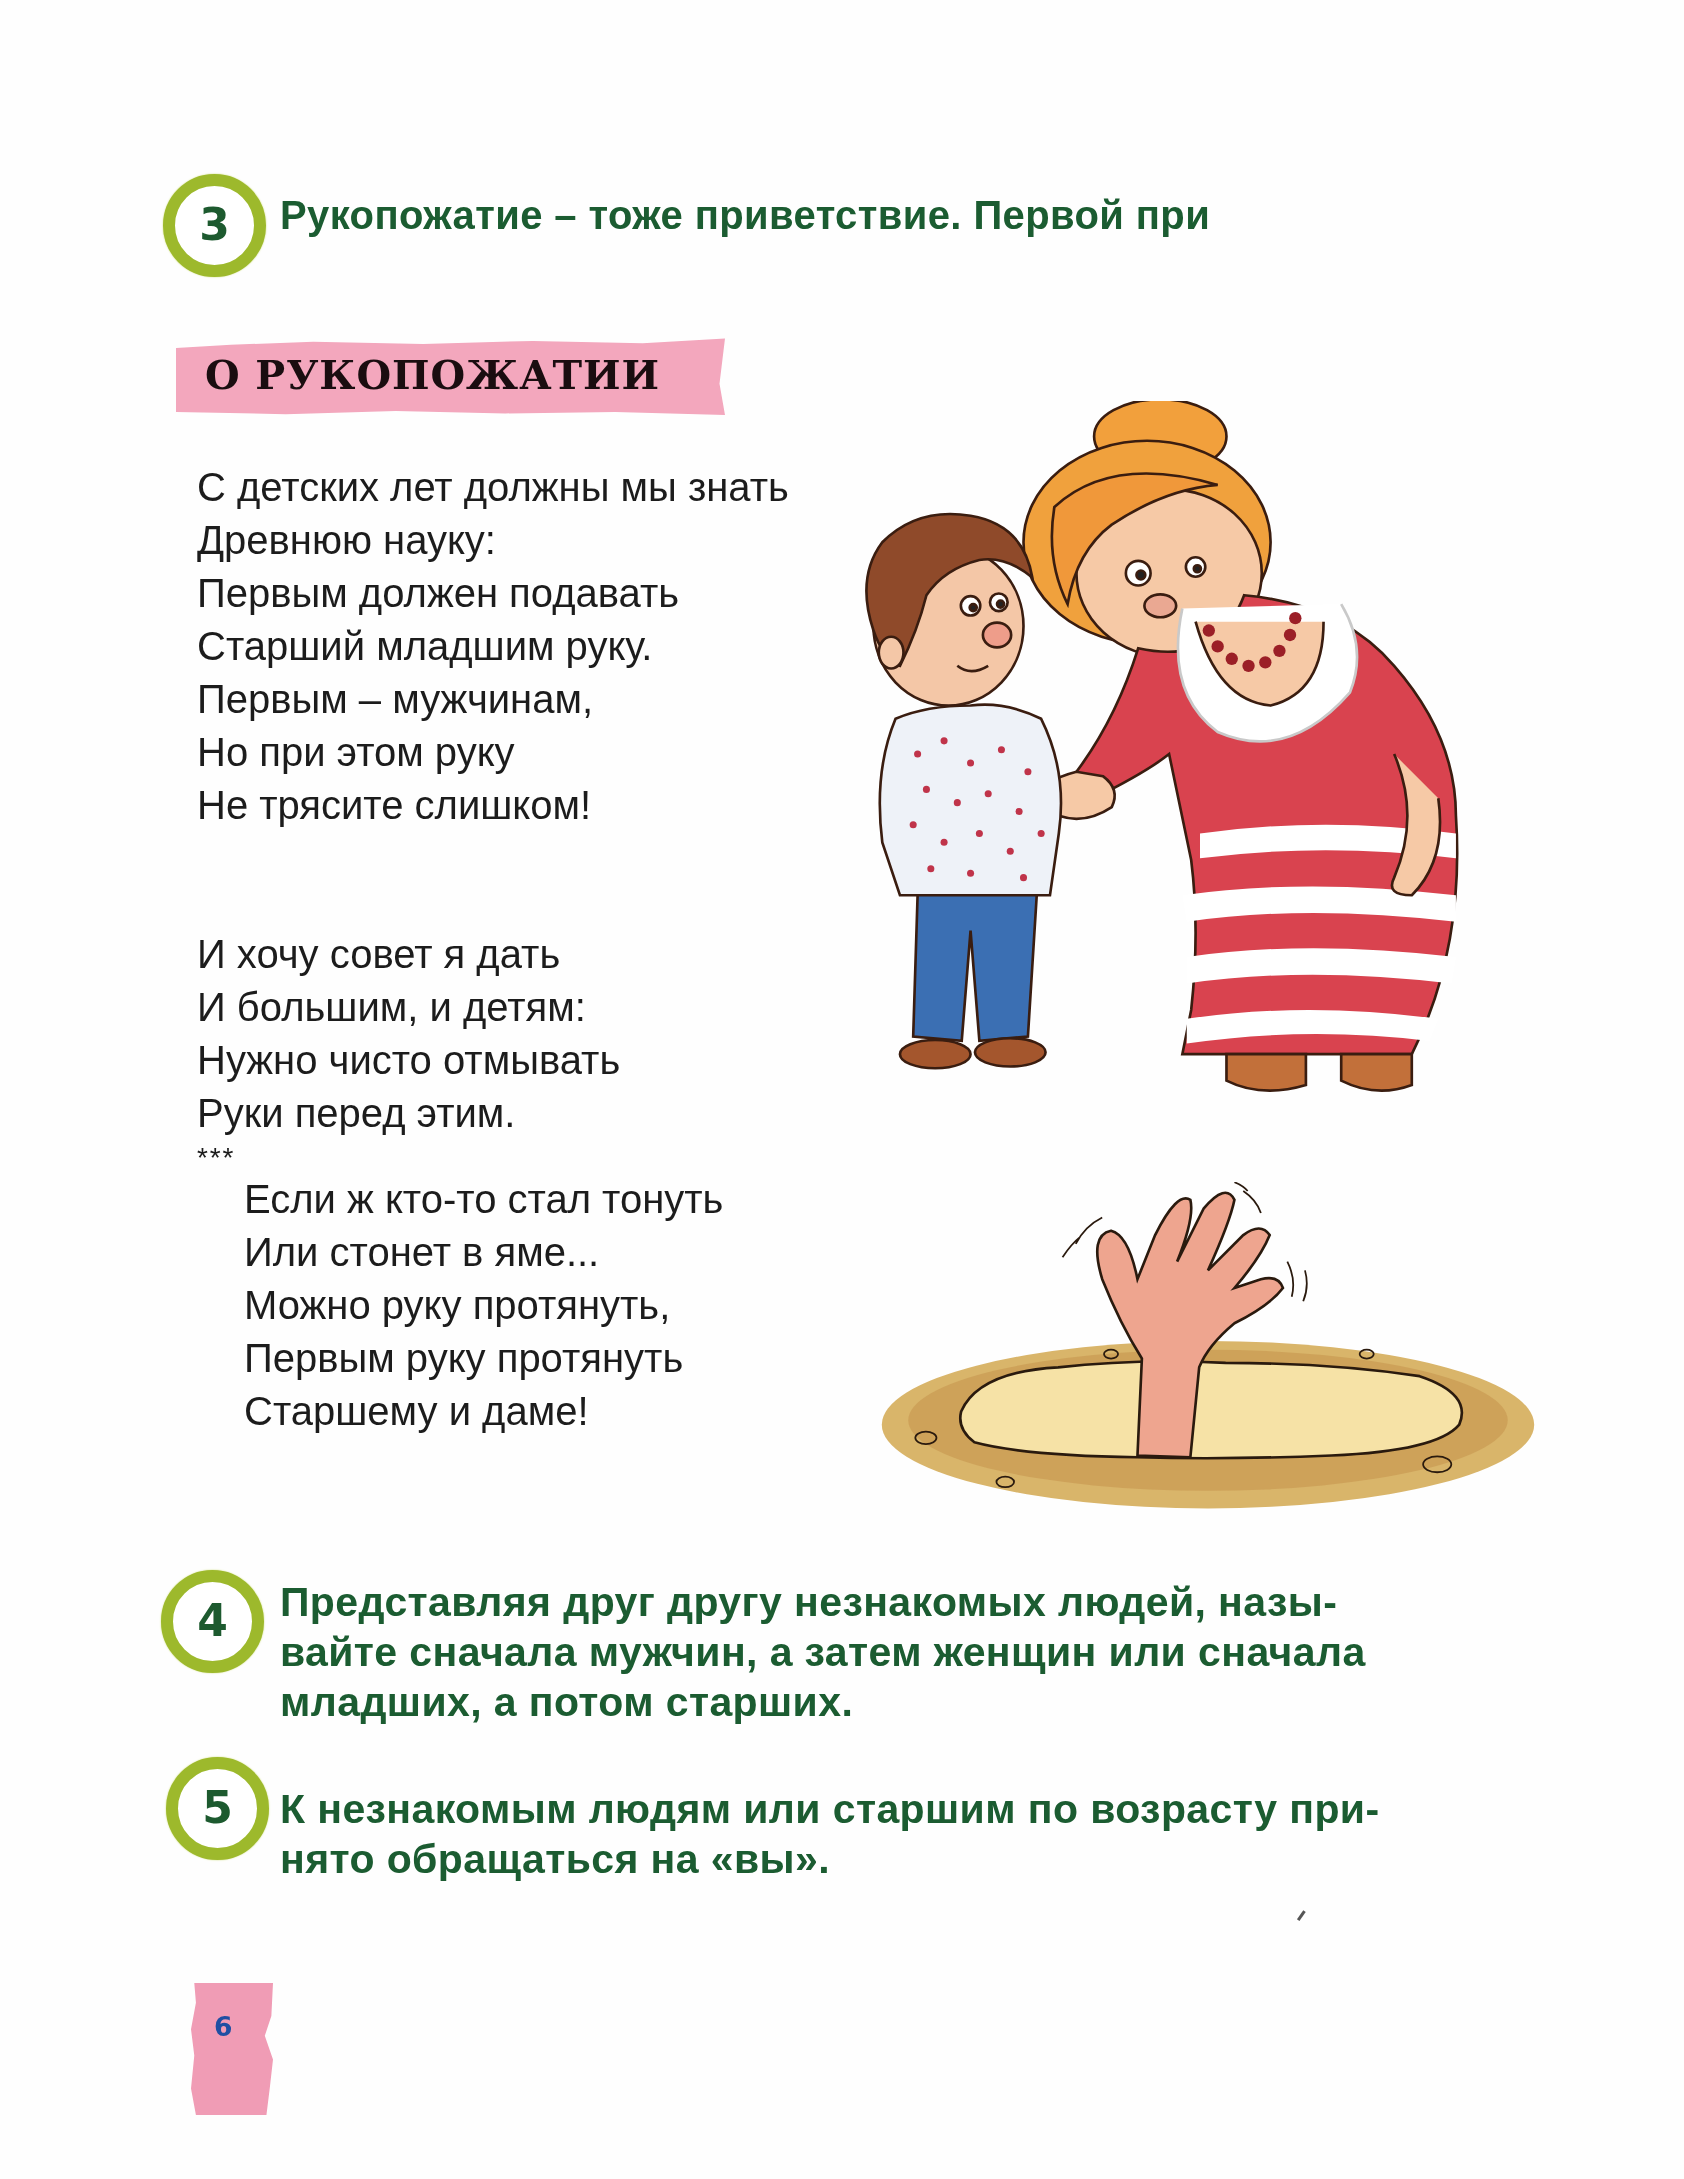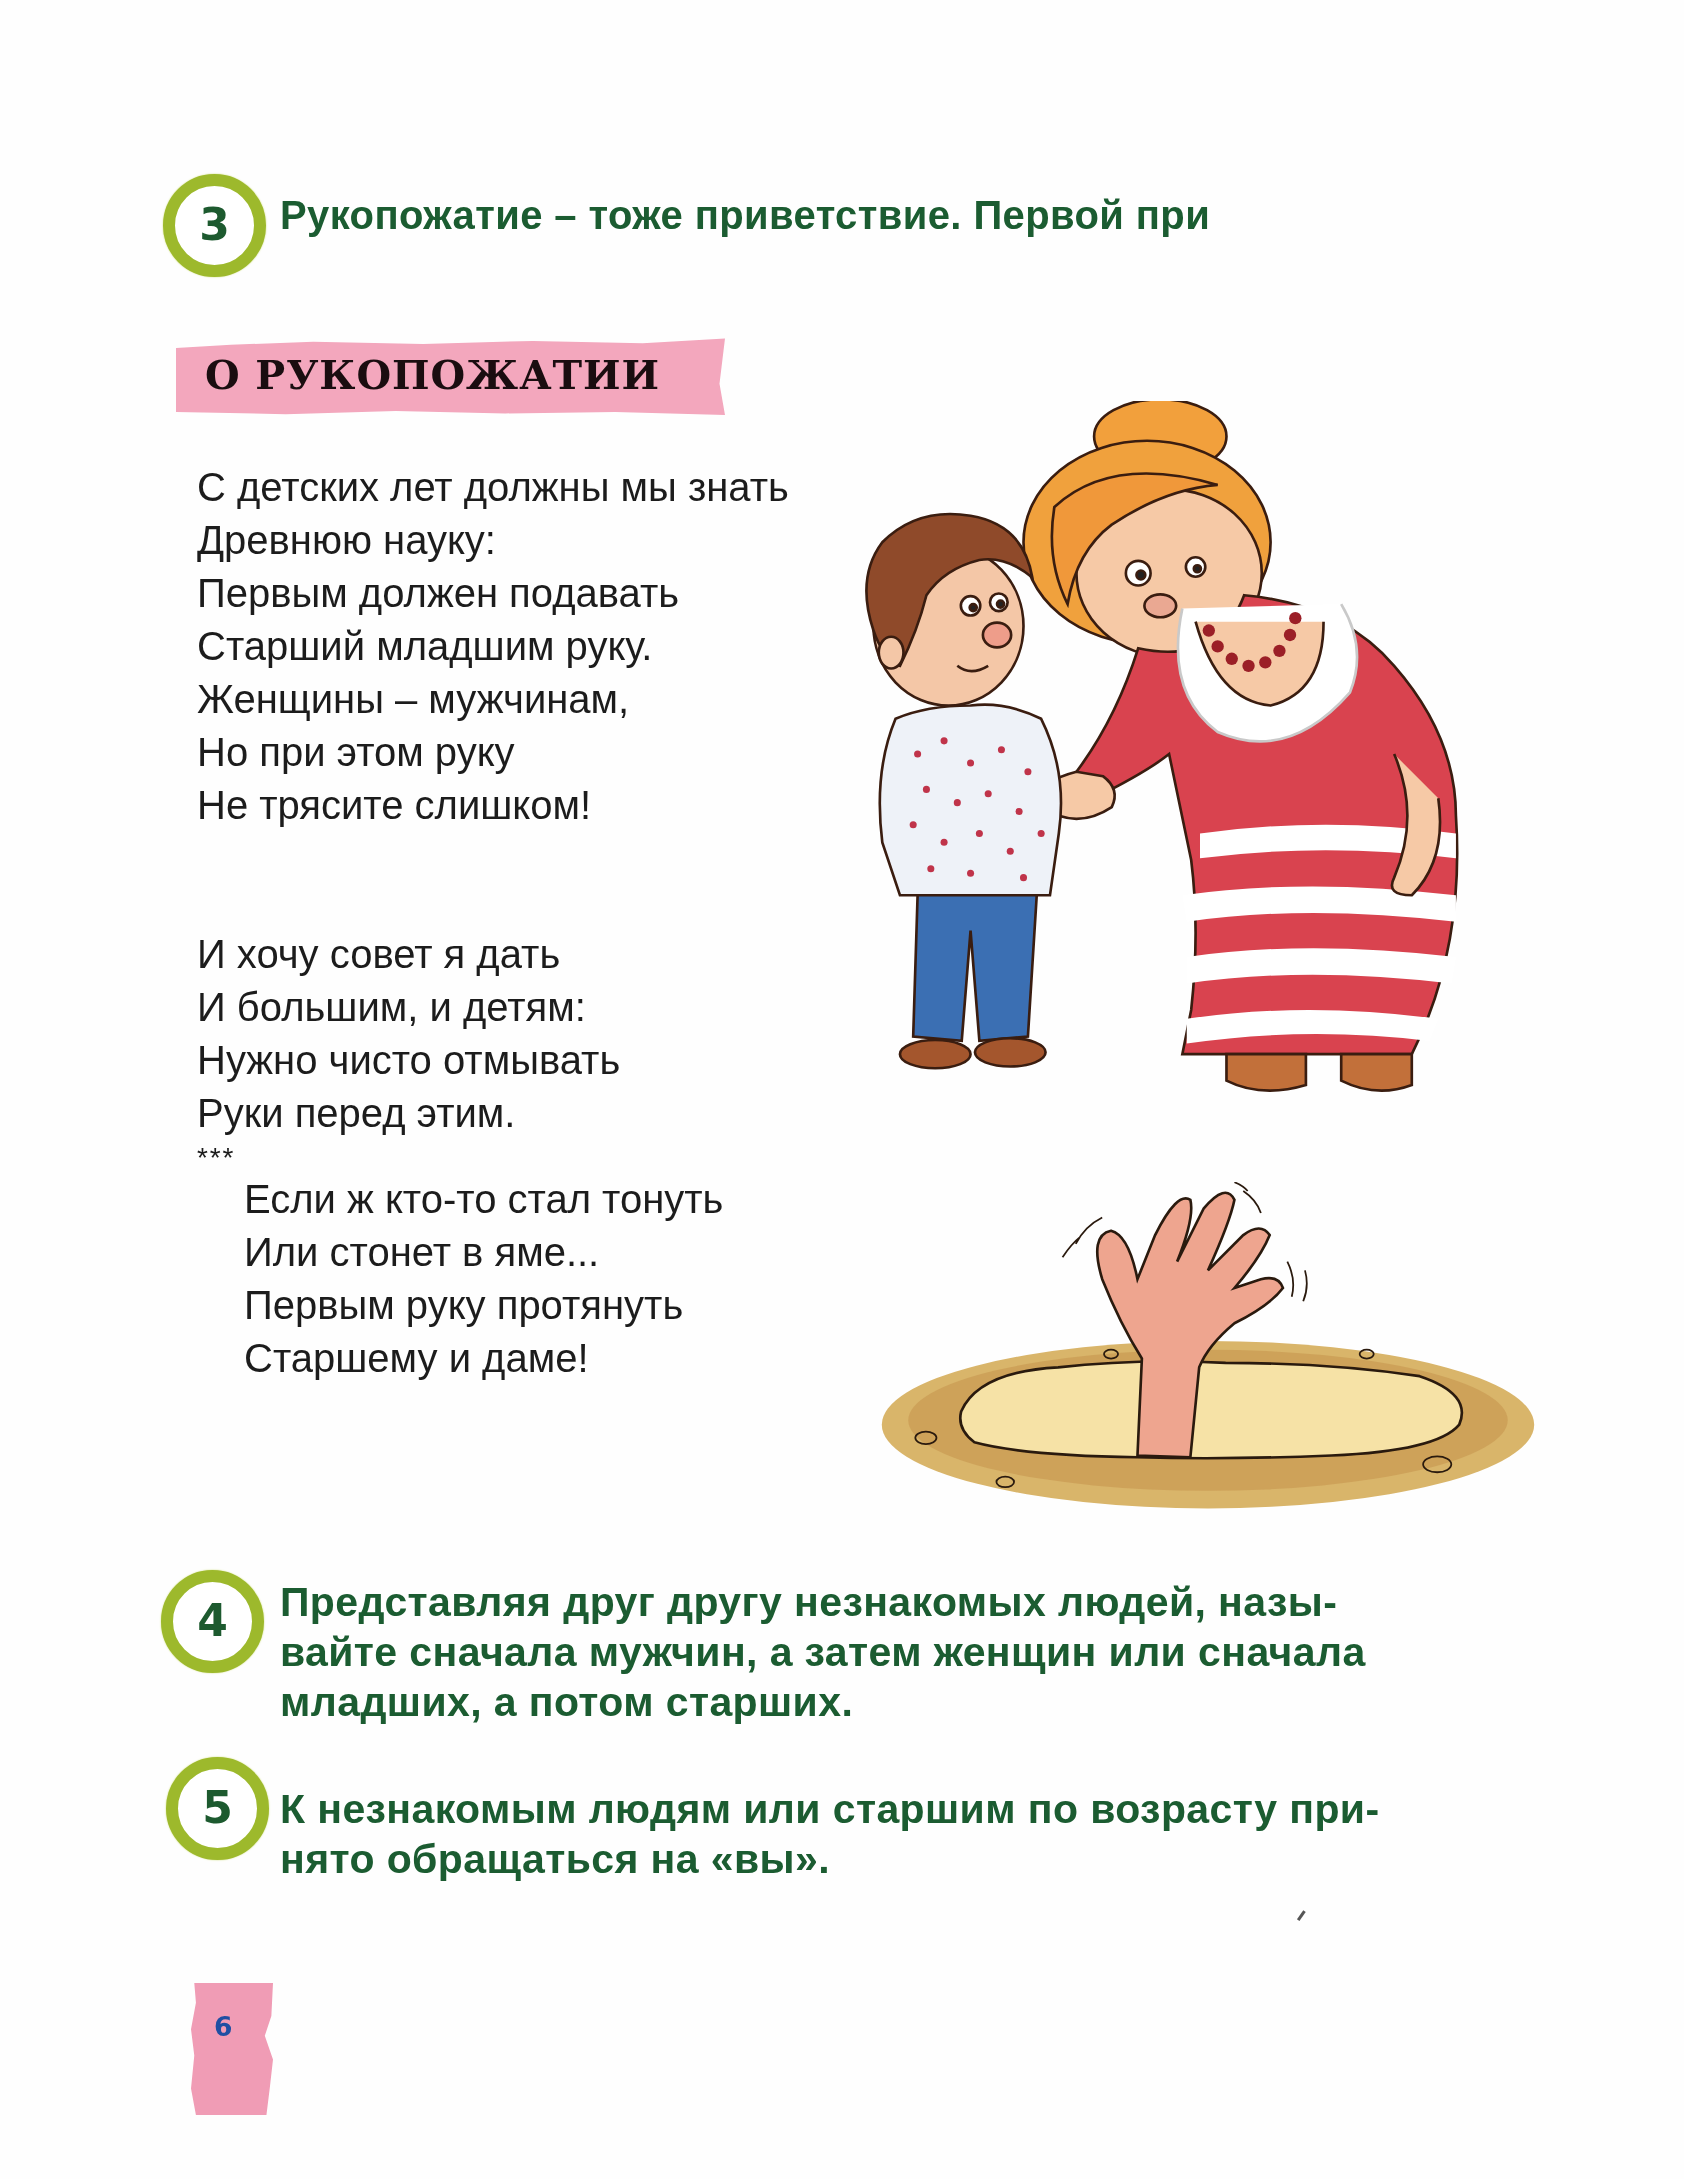--- a/index.html
+++ b/index.html
@@ -42,37 +42,38 @@
   </div>
 
   <div class="title-band"></div>
   <div class="title-text">О РУКОПОЖАТИИ</div>
 
   <div class="poem" style="top:461px;">
     <div>С детских лет должны мы знать</div>
     <div>Древнюю науку:</div>
     <div>Первым должен подавать</div>
     <div>Старший младшим руку.</div>
-    <div>Женщины – мужчинам,</div>
+    <div>Первым – мужчинам,</div>
     <div>Но при этом руку</div>
     <div>Не трясите слишком!</div>
   </div>
 
   <div class="poem" style="top:928px;">
     <div>И хочу совет я дать</div>
     <div>И большим, и детям:</div>
     <div>Нужно чисто отмывать</div>
     <div>Руки перед этим.</div>
   </div>
 
   <div class="poem" style="top:1131px; font-size:28px; letter-spacing:1.8px;">***</div>
 
   <div class="poem" style="top:1173px;margin-left:47px;">
     <div>Если ж кто-то стал тонуть</div>
     <div>Или стонет в яме...</div>
+    <div>Можно руку протянуть,</div>
     <div>Первым руку протянуть</div>
     <div>Старшему и даме!</div>
   </div>
 
   <svg class="illus" style="left:847px; top:401px;" width="706" height="715" viewBox="0 0 800 810">
 
     <g stroke="#3a1d10" stroke-width="3">
       <ellipse cx="355" cy="40" rx="75" ry="42" fill="#f2a03c"></ellipse>
       <ellipse cx="340" cy="160" rx="140" ry="115" fill="#f0a13d"></ellipse>
       <ellipse cx="365" cy="195" rx="105" ry="95" fill="#f6c9a6"></ellipse>

